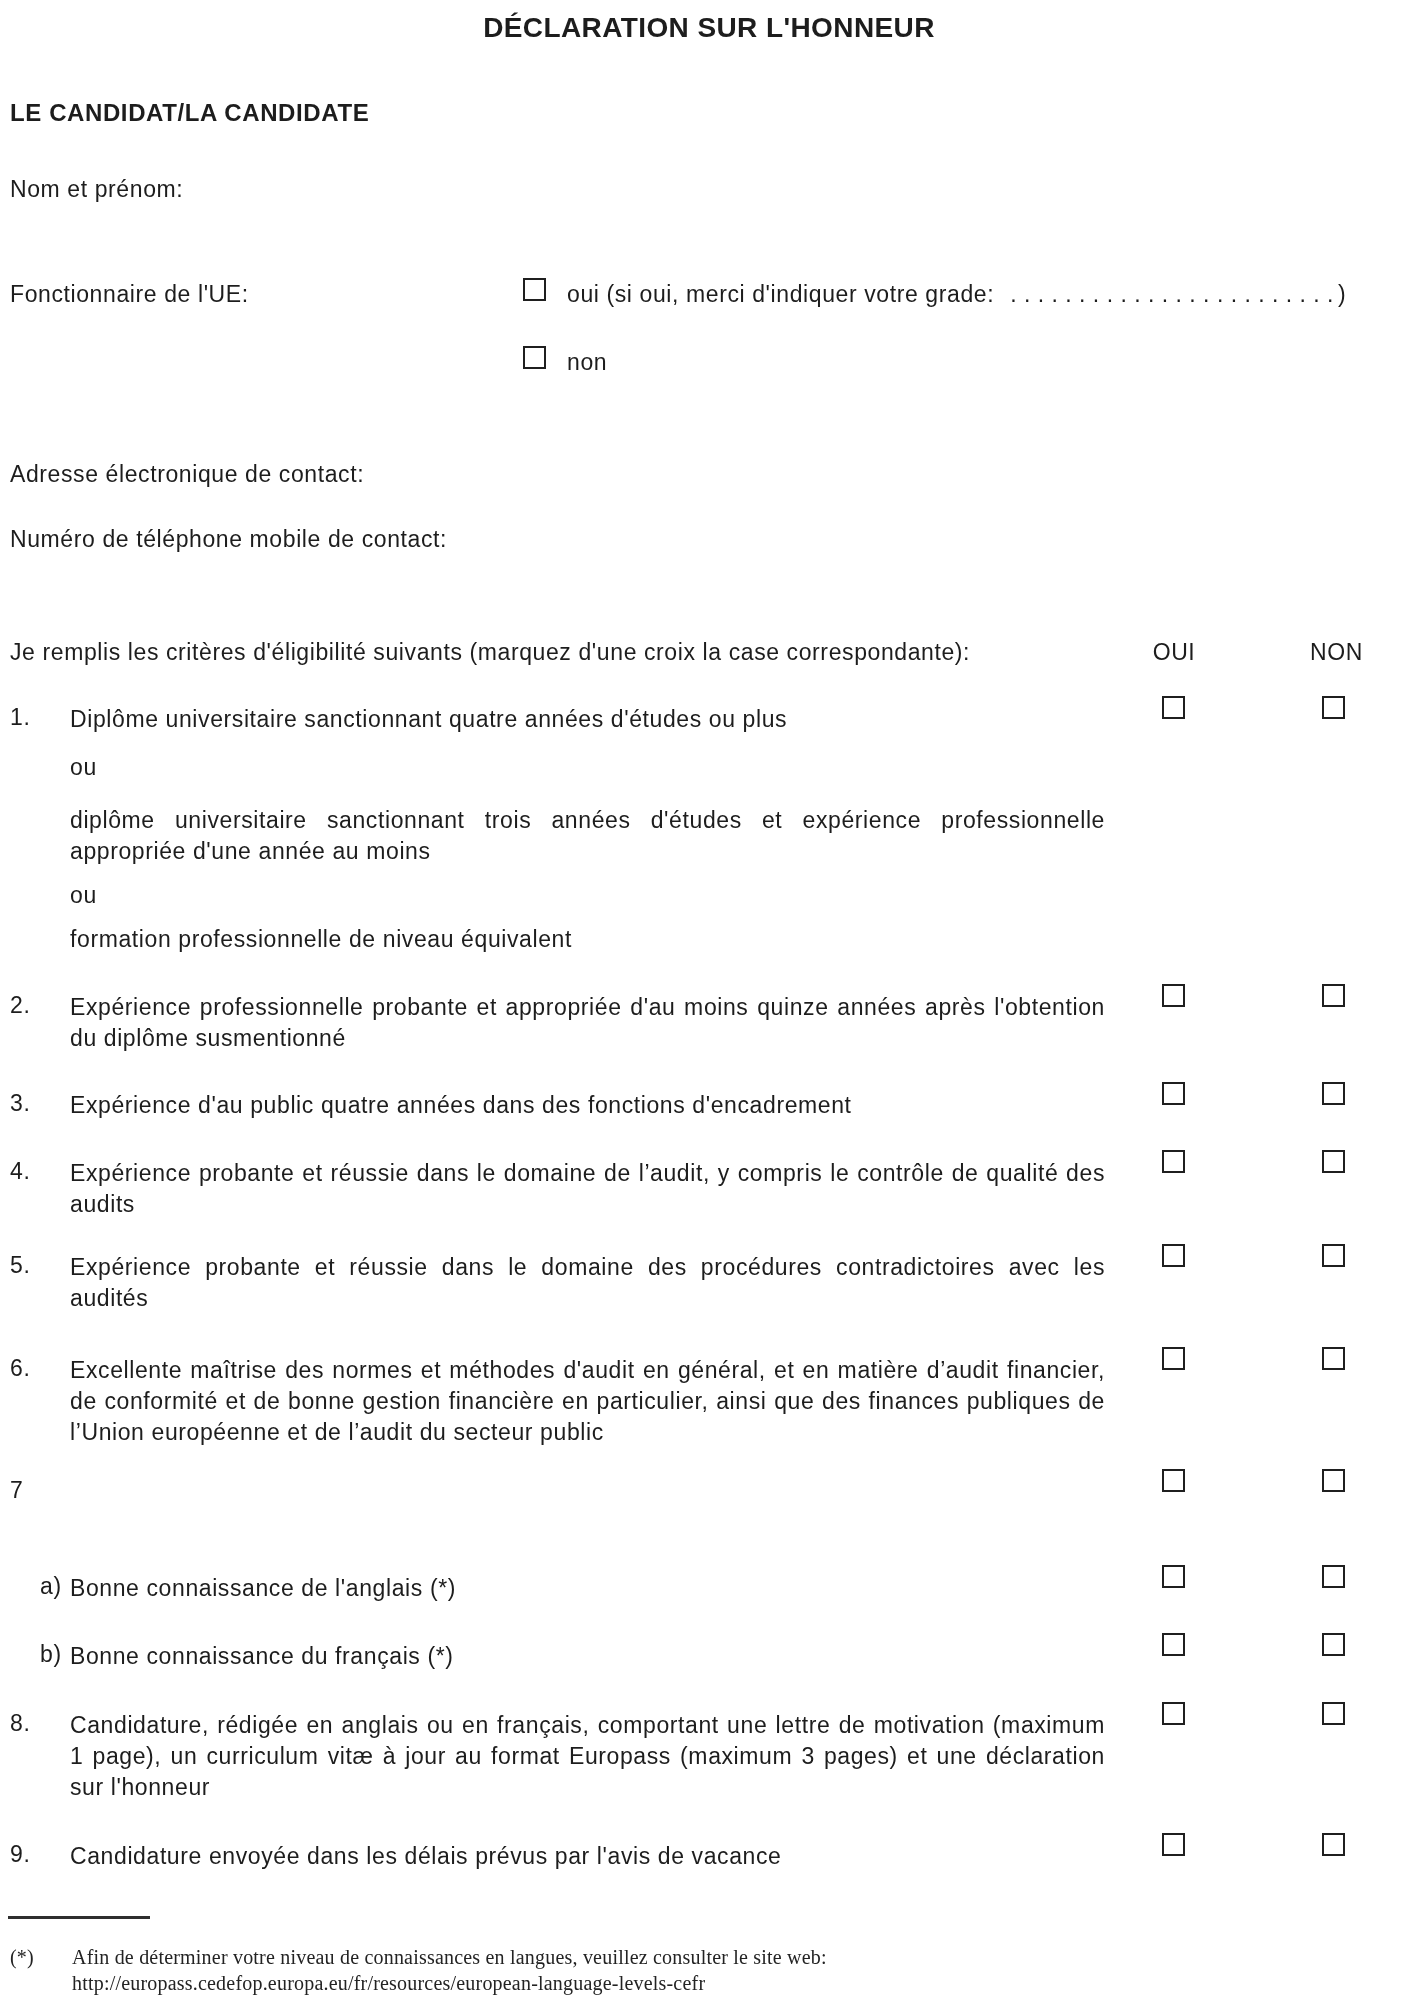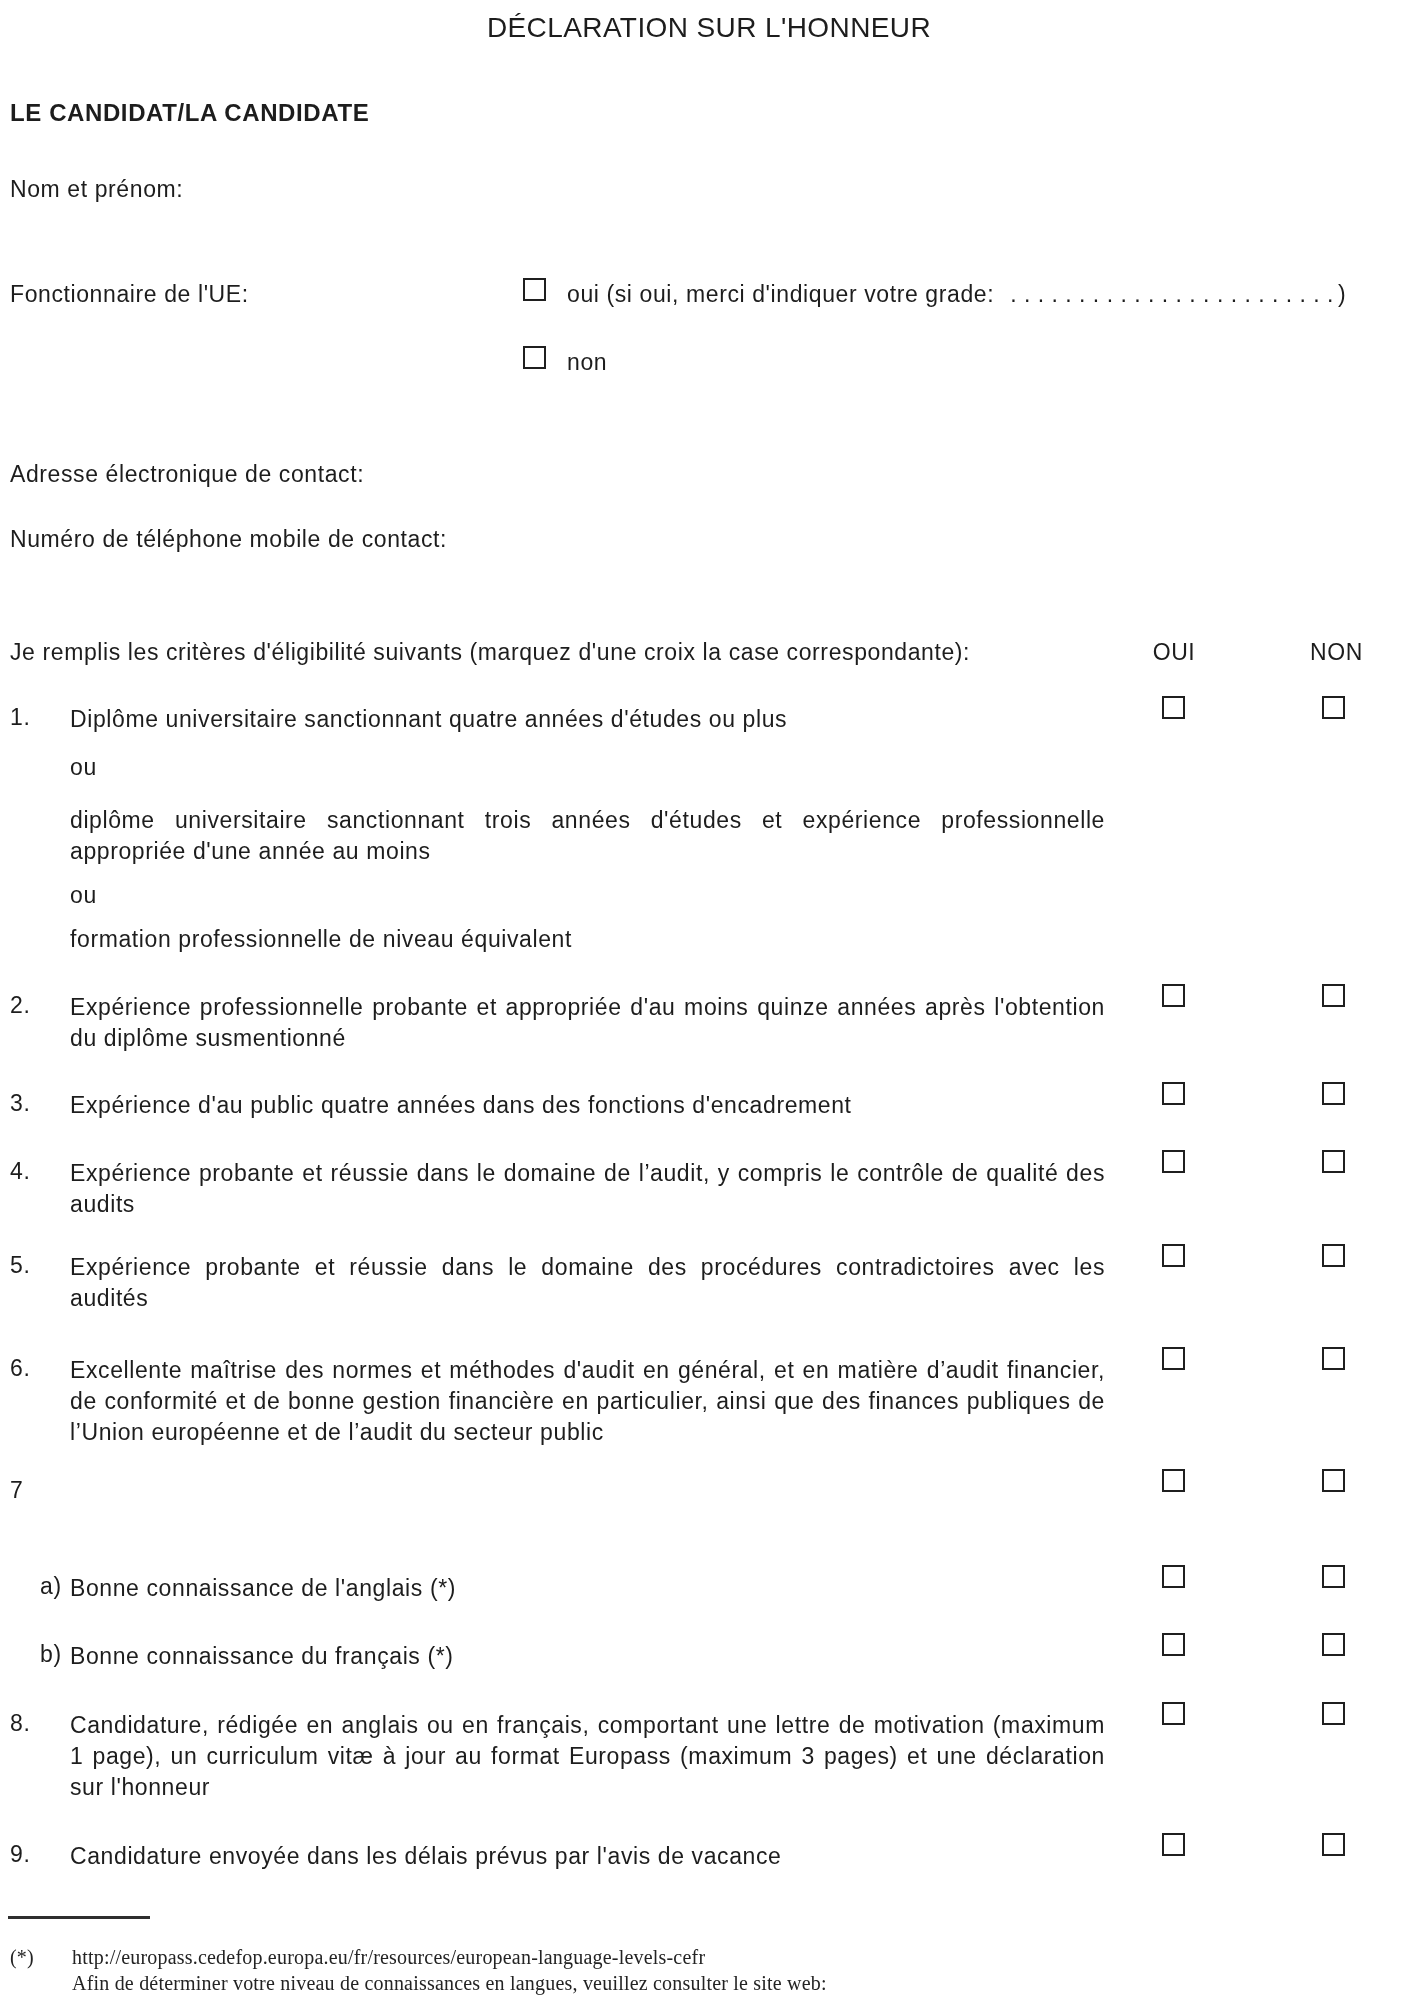--- a/index.html
+++ b/index.html
@@ -3,21 +3,21 @@
 <meta charset="utf-8">
 <style>
   * { margin:0; padding:0; box-sizing:border-box; }
   html,body { background:#ffffff; }
   .page {
     position:relative; width:1418px; height:1996px; background:#ffffff;
     font-family:"Liberation Sans","DejaVu Sans",sans-serif;
     font-size:23px; letter-spacing:0.6px; color:#1d1d1d; overflow:hidden;
   }
   .abs { position:absolute; left:0; width:100%; }
-  .doc-title { top:12px; text-align:center; font-weight:normal; font-size:28px; letter-spacing:0.4px; }
+  .doc-title { top:12px; text-align:center; font-weight:bold; font-size:28px; letter-spacing:0.4px; }
   .section-heading { top:99px; left:10px; width:auto; font-weight:bold; font-size:24px; }
   .plain-label { left:10px; width:auto; white-space:nowrap; }
   .cb {
     position:absolute; width:23px; height:23px;
     border:2px solid #1f1f1f; background:#ffffff; cursor:pointer;
   }
   .cb-oui { left:1162px; top:-8px; }
   .cb-non { left:1322px; top:-8px; }
   .row-label { position:absolute; left:10px; top:3px; white-space:nowrap; }
   .opt-text { position:absolute; left:567px; top:3px; white-space:nowrap; }
@@ -149,18 +149,18 @@
     <div class="itxt">Candidature envoyée dans les délais prévus par l'avis de vacance</div>
     <span class="cb cb-oui"></span>
     <span class="cb cb-non"></span>
   </div>
 
   <div class="fn-rule"></div>
 
   <div class="abs footnote">
     <span class="fn-marker">(*)</span>
     <div class="fn-body">
+      <div>Afin de déterminer votre niveau de connaissances en langues, veuillez consulter le site web:</div>
       <div>http://europass.cedefop.europa.eu/fr/resources/european-language-levels-cefr</div>
-      <div>Afin de déterminer votre niveau de connaissances en langues, veuillez consulter le site web:</div>
     </div>
   </div>
 
 </div>
 
 </body></html>

